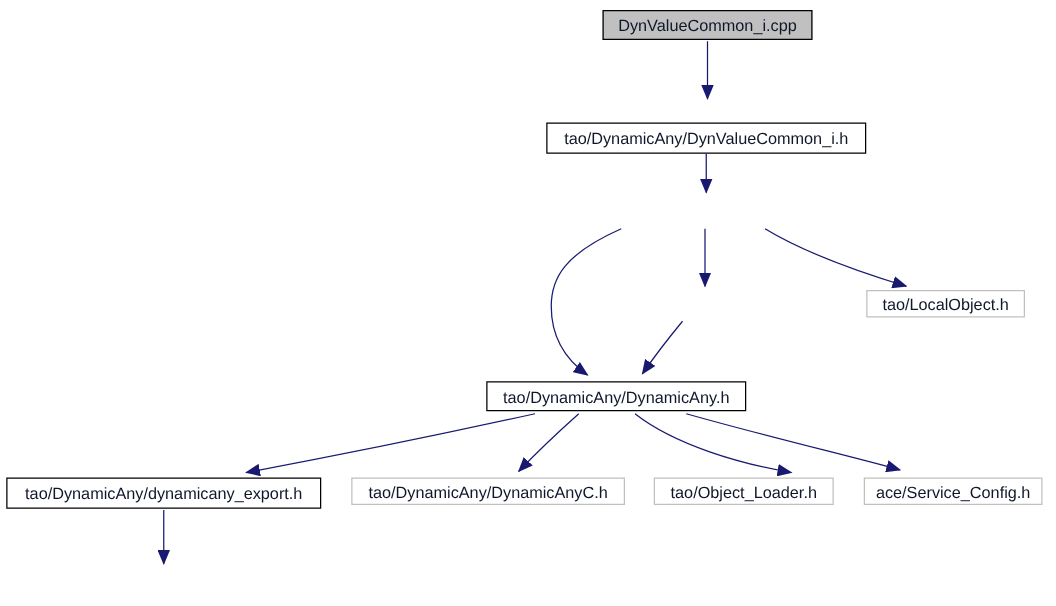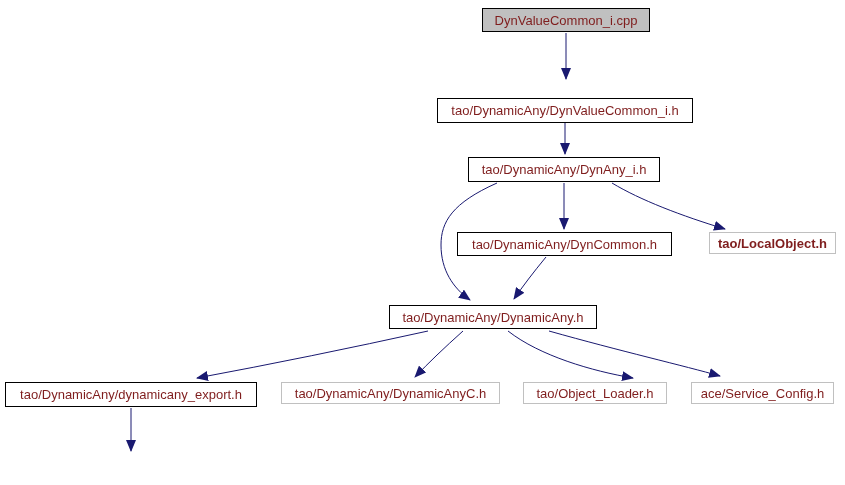--- a/index.html
+++ b/index.html
@@ -14,21 +14,21 @@
   #edges {
     position: absolute;
     left: 0; top: 0;
     width: 845px; height: 485px;
   }
   .node {
     position: absolute;
     box-sizing: border-box;
     background: #ffffff;
     border: 1px solid #000000;
-    color: #7f1d1d;
+    color: #0f172a;
     font-size: 13px;
     display: flex;
     align-items: center;
     justify-content: center;
     white-space: nowrap;
     overflow: hidden;
   }
   .node.root { background: #c0c0c0; }
   .node.plain { border-color: #c0c0c0; }
   .edge { stroke: #191970; stroke-width: 1; fill: none; }
@@ -54,25 +54,23 @@
     <path class="edge" marker-end="url(#arrow)" d="M463,331 Q435,356 415,377"></path>
     <path class="edge" marker-end="url(#arrow)" d="M508,331 C540,356 592,371 633,378"></path>
     <path class="edge" marker-end="url(#arrow)" d="M549,331 C620,351 685,366 720,376"></path>
     <path class="edge" marker-end="url(#arrow)" d="M131,408 L131,451"></path>
   </svg>
 
   <div class="node root" style="left:482px; top:8px; width:168px; height:24px;">DynValueCommon_i.cpp</div>
 
   <div class="node" style="left:437px; top:82px; width:256px; height:25px;margin-top:16px;">tao/DynamicAny/DynValueCommon_i.h</div>
 
-  <div class="node" style="left:468px; top:157px; width:192px; height:25px;">tao/DynamicAny/DynAny_i.h</div>
 
-  <div class="node" style="left:457px; top:232px; width:215px; height:24px;">tao/DynamicAny/DynCommon.h</div>
 
-  <div class="node plain" style="left:709px; top:232px; width:127px; height:22px;font-weight:bold;">tao/LocalObject.h</div>
+  <div class="node plain" style="left:693px; top:232px; width:127px; height:22px;">tao/LocalObject.h</div>
 
   <div class="node" style="left:389px; top:305px; width:208px; height:24px;">tao/DynamicAny/DynamicAny.h</div>
 
   <div class="node" style="left:5px; top:382px; width:252px; height:25px;">tao/DynamicAny/dynamicany_export.h</div>
 
   <div class="node plain" style="left:523px; top:382px; width:144px; height:22px;">tao/Object_Loader.h</div>
 
   <div class="node plain" style="left:281px; top:382px; width:219px; height:22px;">tao/DynamicAny/DynamicAnyC.h</div>
 
   <div class="node plain" style="left:691px; top:382px; width:143px; height:22px;text-align:right;">ace/Service_Config.h</div>

